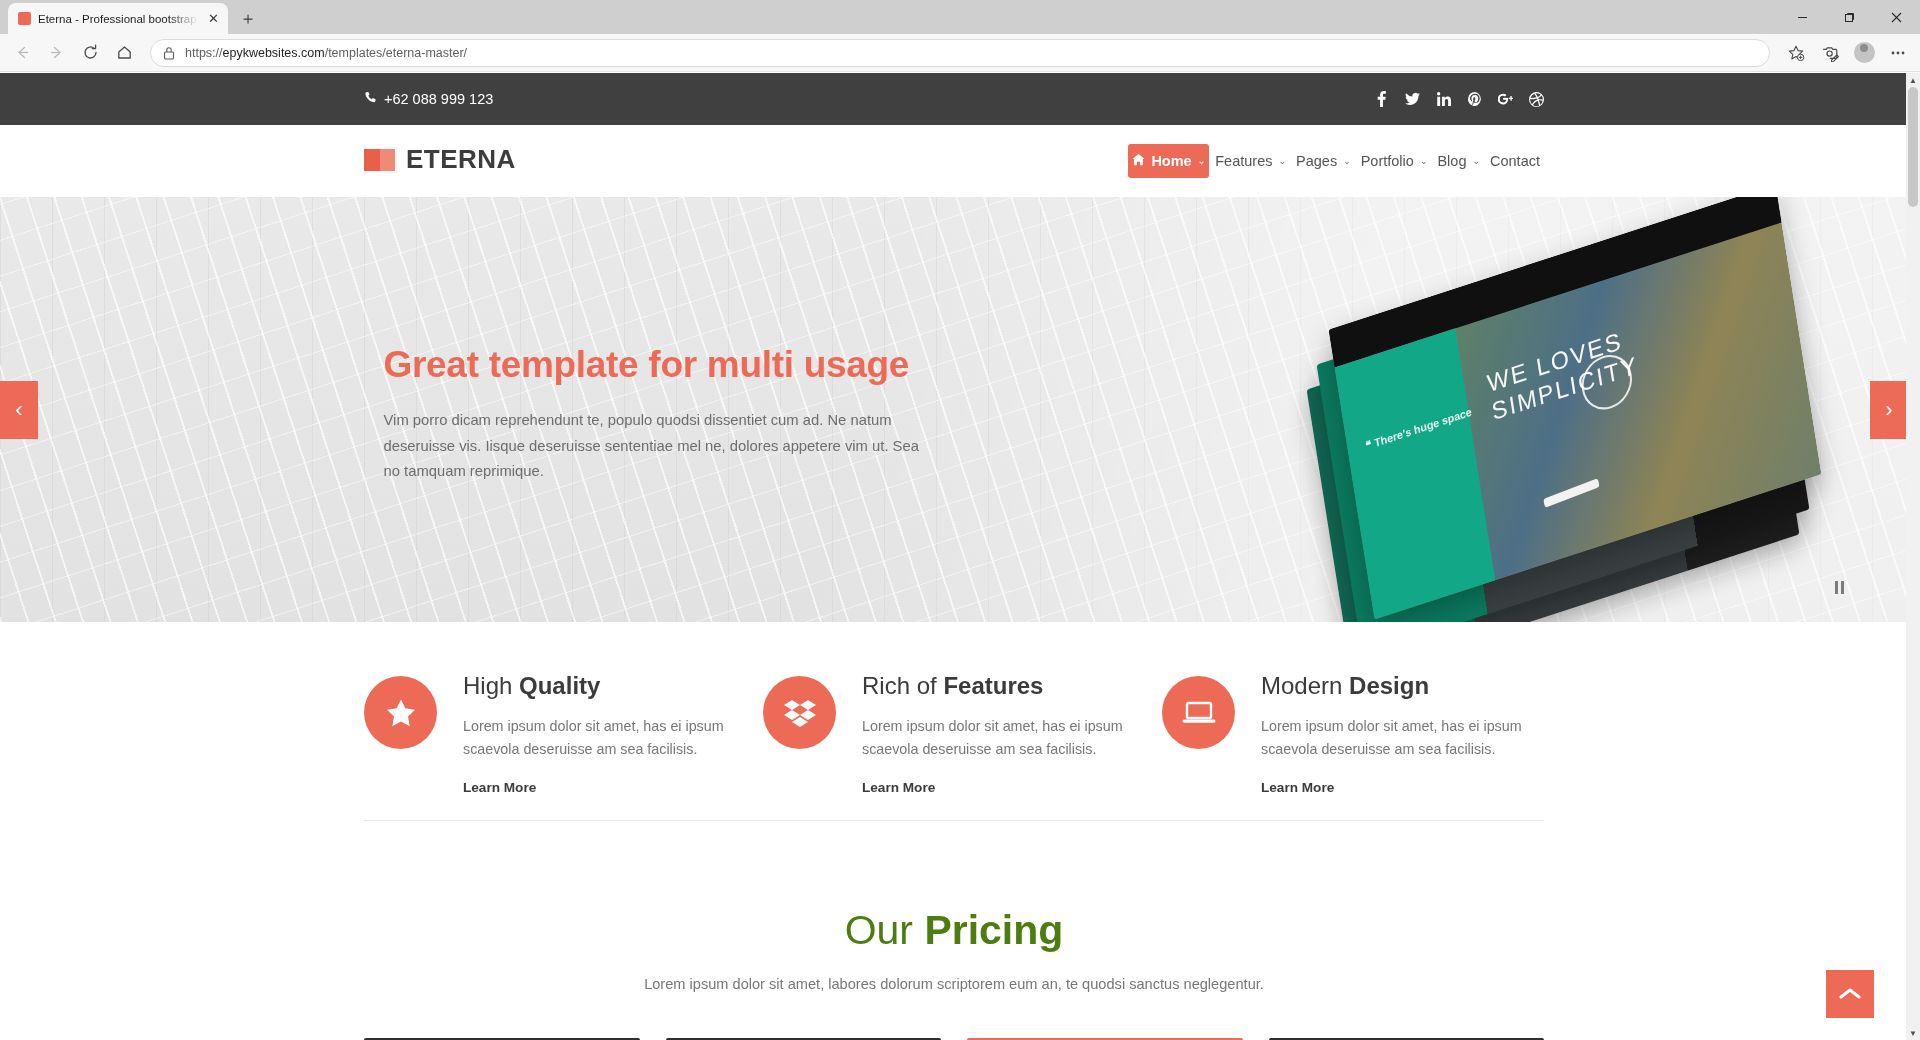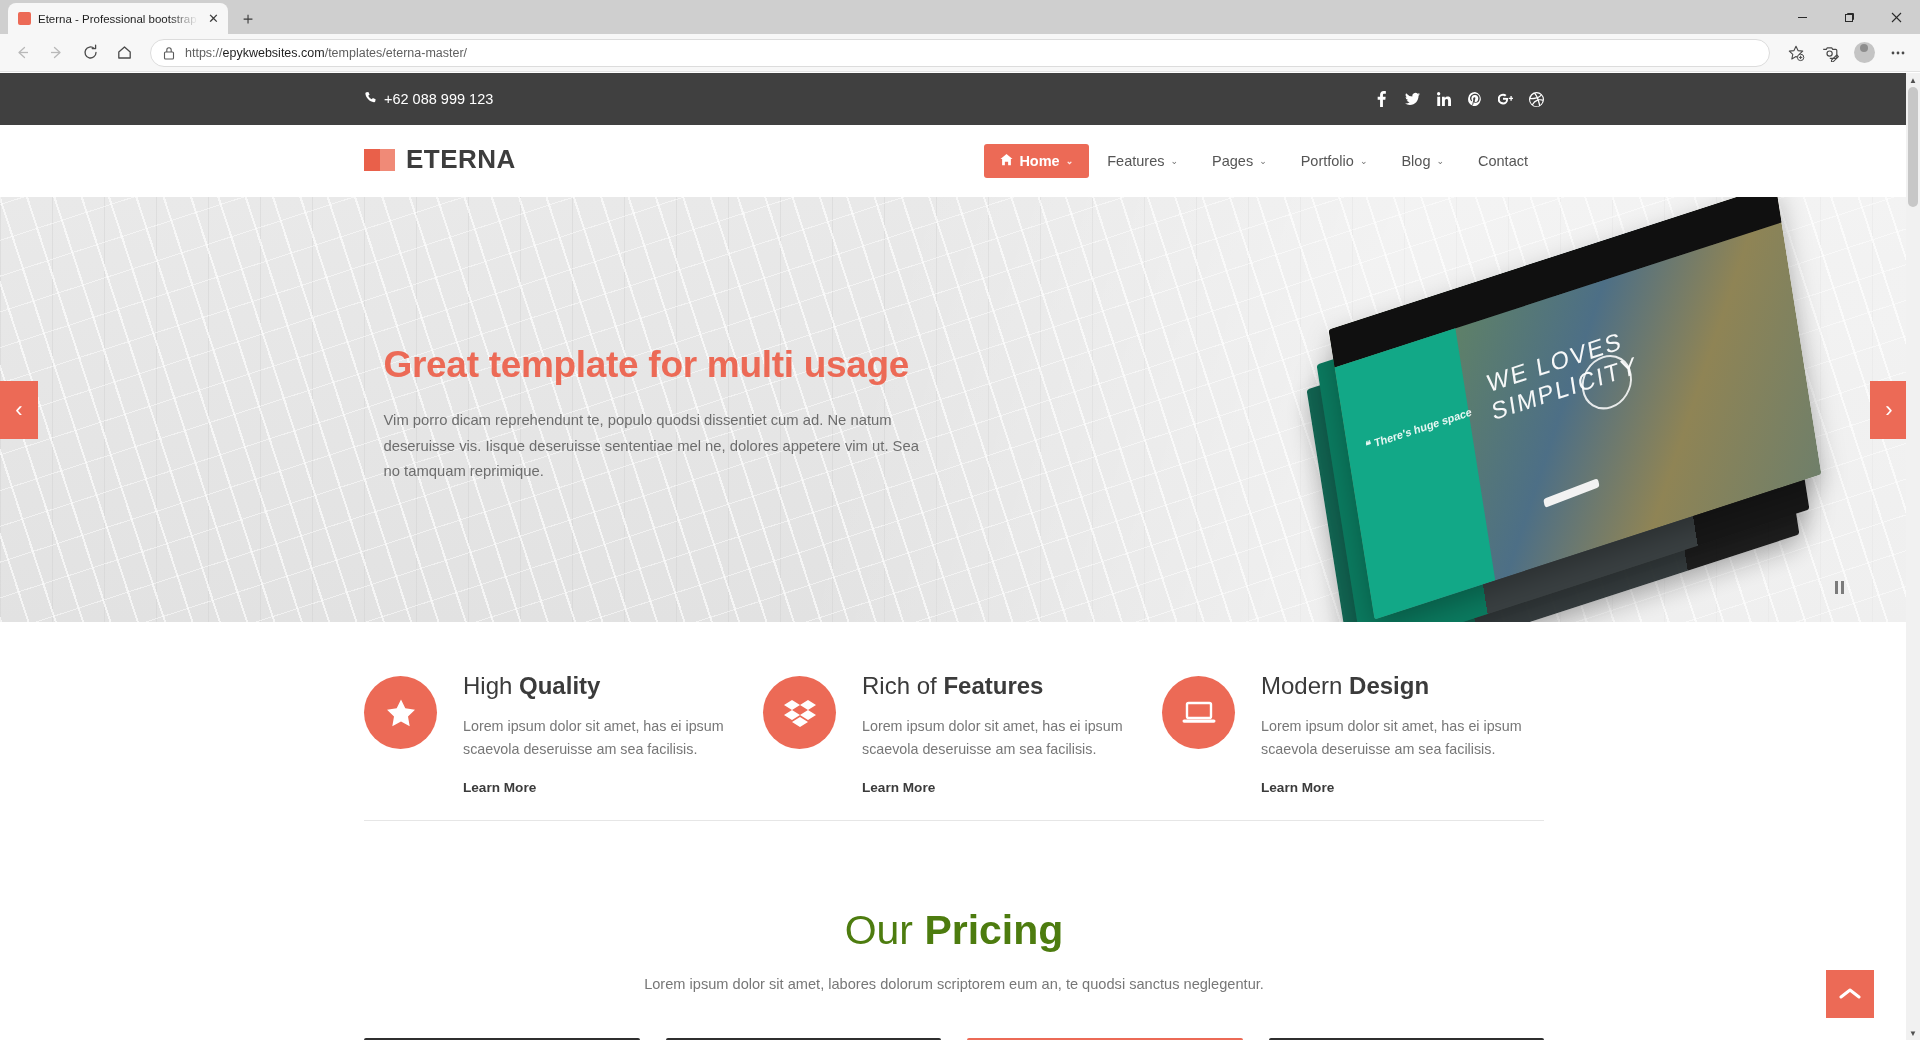--- a/index.html
+++ b/index.html
@@ -78,21 +78,21 @@
   .header .container { display: flex; align-items: flex-start; justify-content: space-between; }
   .logo { display: flex; align-items: center; gap: 11px; }
   .logo-mark { width: 31px; height: 22px; display: flex; }
   .logo-mark i { display: block; width: 50%; height: 100%; }
   .logo-mark i:first-child { background: #e9604a; }
   .logo-mark i:last-child { background: #f08a77; }
   .logo-text { font-size: 26px; font-weight: bold; color: #3d3d3d; letter-spacing: .5px; }
   .nav { display: flex; align-items: center; gap: 2px; }
   .nav a {
     font-size: 14.5px; color: #555; text-decoration: none;
-    padding: 9px 16px; display: flex; align-items: center; gap: 6px; border-radius: 3px;
+    padding: 9px 4px; display: flex; align-items: center; gap: 6px; border-radius: 3px;
   }
   .nav a.active { background: #ec6a56; color: #fff; font-weight: bold; }
   .caret { font-size: 9px; opacity: .85; }
 
   
   .hero {
     height: 425px; position: relative; overflow: hidden;
     background: linear-gradient(135deg,#ececec 0%,#e4e4e4 40%,#ededed 100%);
     padding-left: 39px;
   }

